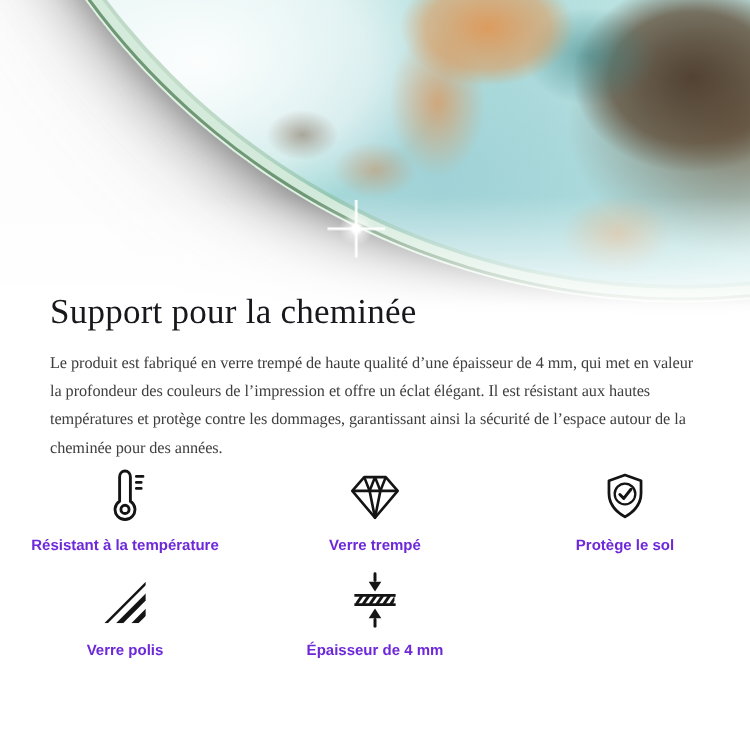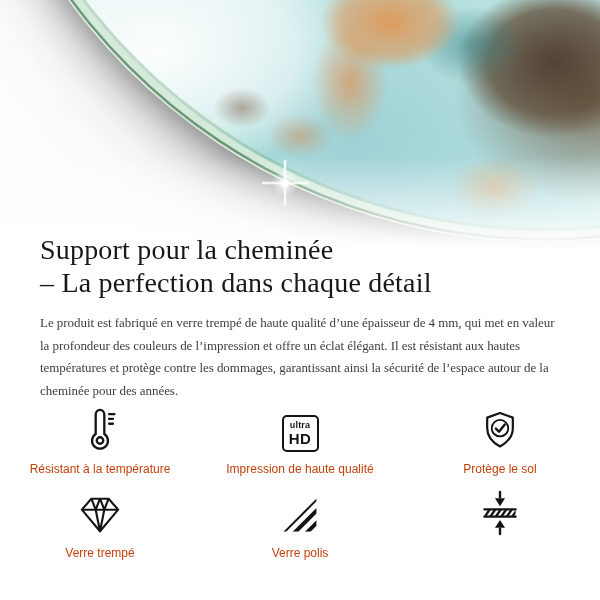--- a/index.html
+++ b/index.html
@@ -58,21 +58,21 @@
   }
   .lead{
     margin:13px 0 0 0;font-size:13px;line-height:22.5px;color:#3e3e3e;
     letter-spacing:-.05px;max-width:528px;font-family:Liberation Serif, serif;
   }
 
   
   .features{display:grid;grid-template-columns:repeat(3,1fr);row-gap:14px;margin:4px -40px 0;width:600px;}
   .feature{display:flex;flex-direction:column;align-items:center;gap:10px;}
   .icon-box{height:46px;display:flex;align-items:flex-end;justify-content:center;}
-  .feature-label{font-size:12px;color:#c2410c;white-space:nowrap;}
+  .feature-label{font-size:12px;color:#6d28d9;white-space:nowrap;font-weight:bold;}
   .icon-svg{display:block;}
   .uhd{
     width:37px;height:37px;border:2.5px solid #141414;border-radius:5px;
     display:flex;flex-direction:column;align-items:center;justify-content:center;
     color:#141414;line-height:1;box-sizing:border-box;
   }
   .uhd .u-top{font-size:9px;font-weight:700;letter-spacing:.2px;}
   .uhd .u-bottom{font-size:15px;font-weight:700;margin-top:1px;letter-spacing:.3px;}
 </style>
 </head>
@@ -82,69 +82,59 @@
   <div class="disc">
     <div class="disc-rim"></div>
   </div>
   <div class="sparkle"></div>
   <div class="hero-fade"></div>
 </div>
 
 <div class="content">
   <h1 class="title">
     <span>Support pour la cheminée</span><br>
-    <span>– La perfection dans chaque détail</span>
   </h1>
 
   <p class="lead">Le produit est fabriqué en verre trempé de haute qualité d’une épaisseur de 4 mm, qui met en valeur la profondeur des couleurs de l’impression et offre un éclat élégant. Il est résistant aux hautes températures et protège contre les dommages, garantissant ainsi la sécurité de l’espace autour de la cheminée pour des années.</p>
 
   <div class="features">
 
     <div class="feature">
       <div class="icon-box">
         <svg class="icon-svg" width="46" height="46" viewBox="0 0 48 48" fill="none" stroke="#141414" stroke-width="2.4" stroke-linecap="round">
           <path d="M19.5 9c0-2.8 2-5 4.5-5s4.5 2.2 4.5 5v20.2a8.3 8.3 0 1 1-9 0z"></path>
           <circle cx="24" cy="36" r="3.4"></circle>
           <path d="M33.5 8.5h5.5M33.5 13.5h4M33.5 18.5h4"></path>
         </svg>
       </div>
       <div class="feature-label">Résistant à la température</div>
     </div>
 
+
     <div class="feature">
       <div class="icon-box">
-        <div class="uhd">
-          <span class="u-top">ultra</span>
-          <span class="u-bottom">HD</span>
-        </div>
+        <svg class="icon-svg" width="46" height="44" viewBox="0 0 48 46" fill="none" stroke="#141414" stroke-width="2.2" stroke-linejoin="round">
+          <path d="M15 7h18l10 11.5L24 41 5 18.5z"></path>
+          <path d="M5 18.5h38"></path>
+          <path d="M15 7l4.5 11.5L24 41l4.5-22.5L33 7"></path>
+          <path d="M24 7l-4.5 11.5M24 7l4.5 11.5"></path>
+        </svg>
       </div>
-      <div class="feature-label">Impression de haute qualité</div>
+      <div class="feature-label">Verre trempé</div>
     </div>
 
     <div class="feature">
       <div class="icon-box">
         <svg class="icon-svg" width="44" height="44" viewBox="0 0 48 48" fill="none" stroke="#141414" stroke-width="2.4" stroke-linecap="round" stroke-linejoin="round">
           <path d="M24 5.5 38 10.5v11.2c0 9.8-6.2 15.9-14 20.3-7.8-4.4-14-10.5-14-20.3V10.5z"></path>
           <circle cx="24" cy="22" r="9" stroke-width="2"></circle>
           <path d="m19.5 22.5 3.4 3.4 6.3-8" stroke-width="2.6"></path>
         </svg>
       </div>
       <div class="feature-label">Protège le sol</div>
-    </div>
-
-    <div class="feature">
-      <div class="icon-box">
-        <svg class="icon-svg" width="46" height="44" viewBox="0 0 48 46" fill="none" stroke="#141414" stroke-width="2.2" stroke-linejoin="round">
-          <path d="M15 7h18l10 11.5L24 41 5 18.5z"></path>
-          <path d="M5 18.5h38"></path>
-          <path d="M15 7l4.5 11.5L24 41l4.5-22.5L33 7"></path>
-          <path d="M24 7l-4.5 11.5M24 7l4.5 11.5"></path>
-        </svg>
-      </div>
-      <div class="feature-label">Verre trempé</div>
     </div>
 
     <div class="feature">
       <div class="icon-box">
         <svg class="icon-svg" width="42" height="42" viewBox="0 0 48 48" fill="none">
           <defs>
               <clipPath id="triclip">
                 <polygon points="5,43 43,5 43,43"></polygon>
               </clipPath>
             </defs>
@@ -181,16 +171,17 @@
               <path d="M28 34 41 15"></path>
               <path d="M34 34 47 15"></path>
               <path d="M40 34 53 15"></path>
           </g>
           <g stroke="#141414" stroke-width="2.4">
             <path d="M6 21h36"></path>
               <path d="M6 29h36"></path>
           </g>
         </svg>
       </div>
+      <div class="feature-label">Épaisseur de 4 mm</div>
     </div>
 
   </div>
 </div>
 
 </body></html>

